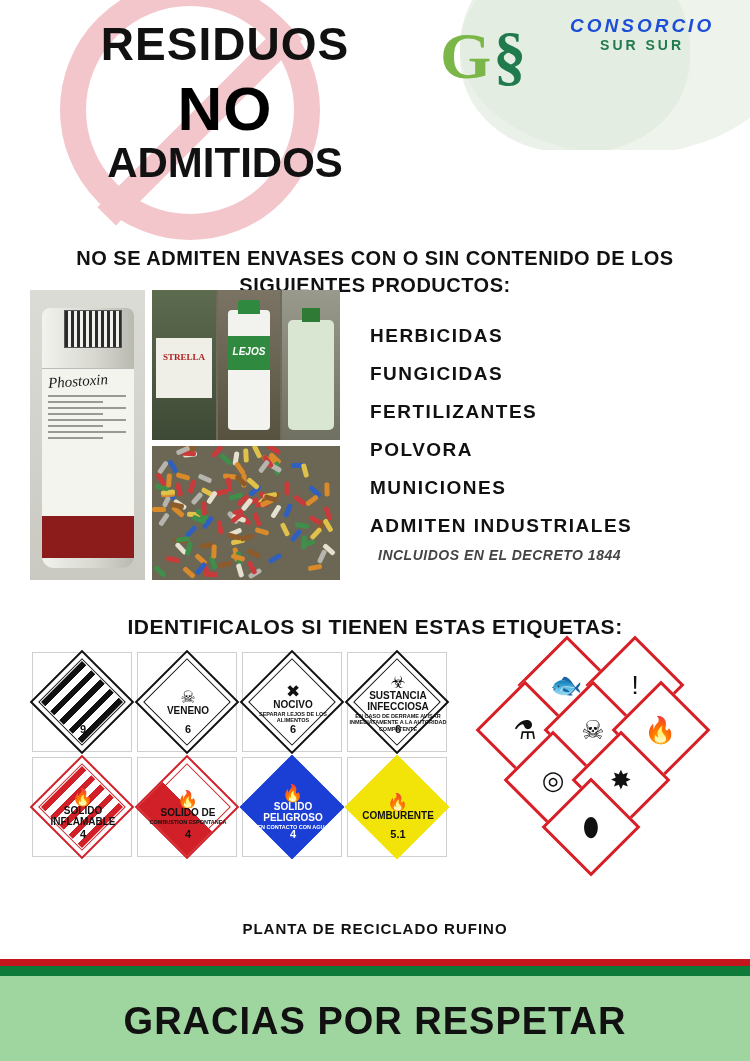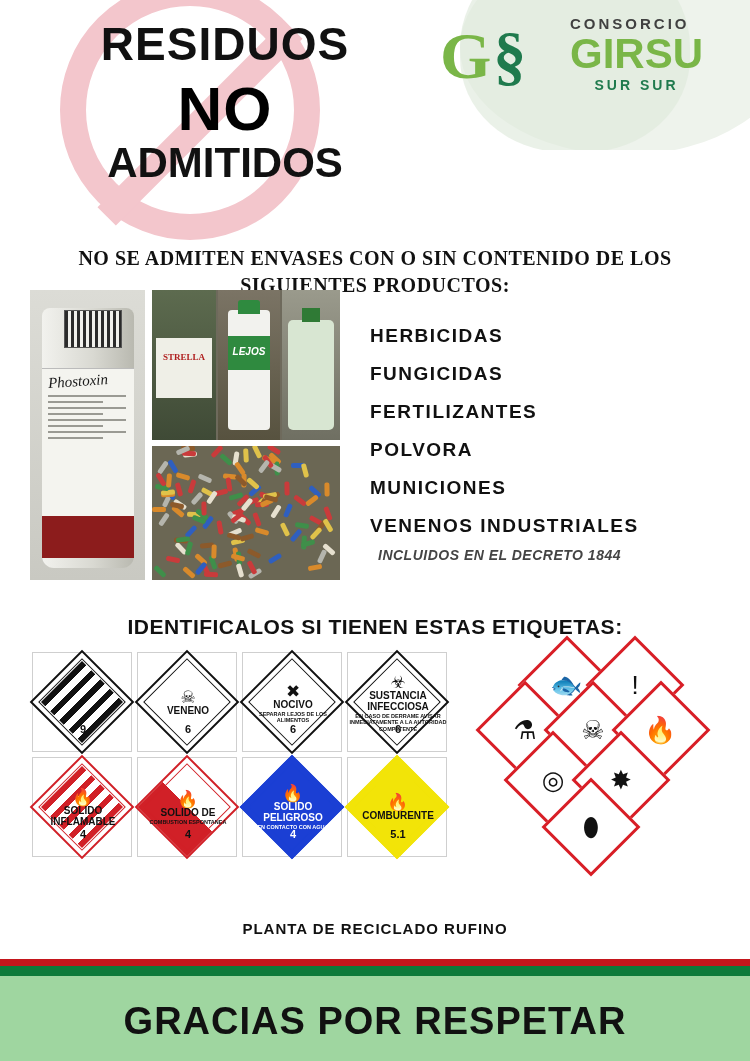--- a/index.html
+++ b/index.html
@@ -94,24 +94,25 @@
     letter-spacing:2px;
     font-family:"Liberation Serif", serif;
   }
   .logo-gs .sec{color:#1f7a4d;}
   .logo-txt{
     position:absolute;
     left:140px;top:16px;
     line-height:1;
   }
   .logo-cons{
-    font-size:15px;
+    font-size:19px;
     letter-spacing:3px;
-    color:#404040;
-    font-weight:bold;
+    color:#1d4ed8;
+    font-weight:bold;
+    font-style:italic;
   }
   .logo-girsu{
     font-size:42px;
     font-weight:bold;
     color:#7ab648;
     letter-spacing:0px;
     margin-top:2px;
   }
   .logo-sur{
     font-size:14px;
@@ -125,21 +126,20 @@
   
   .intro{
     position:absolute;
     top:245px;left:0;width:750px;
     text-align:center;
     font-size:20px;
     font-weight:bold;
     letter-spacing:.5px;
     line-height:1.35;
     color:#111;
-    font-family:Liberation Serif, serif;
   }
 
   
   .photos{
     position:absolute;
     left:30px;top:290px;
     width:310px;height:290px;
   }
   .photo-bottle{
     position:absolute;left:0;top:0;width:115px;height:290px;
@@ -358,21 +358,20 @@
   </div>
 
   <div class="logo-wrap">
     <div class="logo-bg"></div>
     <div class="logo-bg2"></div>
     <div class="logo-gs">
       <span>G</span><span class="sec">§</span>
     </div>
     <div class="logo-txt">
       <div class="logo-cons">CONSORCIO</div>
-      <div class="logo-girsu">GIRSU</div>
       <div class="logo-sur">SUR SUR</div>
     </div>
   </div>
 </div>
 
 <div class="intro">
   <div>NO SE ADMITEN ENVASES CON O SIN CONTENIDO DE LOS</div>
   <div>SIGUIENTES PRODUCTOS:</div>
 </div>
 
@@ -542,21 +541,21 @@
     </div>
 </div>
 
 <div class="products">
   <ul>
     <li>HERBICIDAS</li>
     <li>FUNGICIDAS</li>
     <li>FERTILIZANTES</li>
     <li>POLVORA</li>
     <li>MUNICIONES</li>
-    <li>VENENOS INDUSTRIALES</li>
+    <li>ADMITEN INDUSTRIALES</li>
   </ul>
   <div class="decree">INCLUIDOS EN EL DECRETO 1844</div>
 </div>
 
 <div class="labels-title">IDENTIFICALOS SI TIENEN ESTAS ETIQUETAS:</div>
 
 <div class="placards" id="placards">
     <div class="placard">
       <div class="diamond" style="color: rgb(17, 17, 17); border: 2px solid rgb(17, 17, 17);">
         <div class="stripes"></div>

